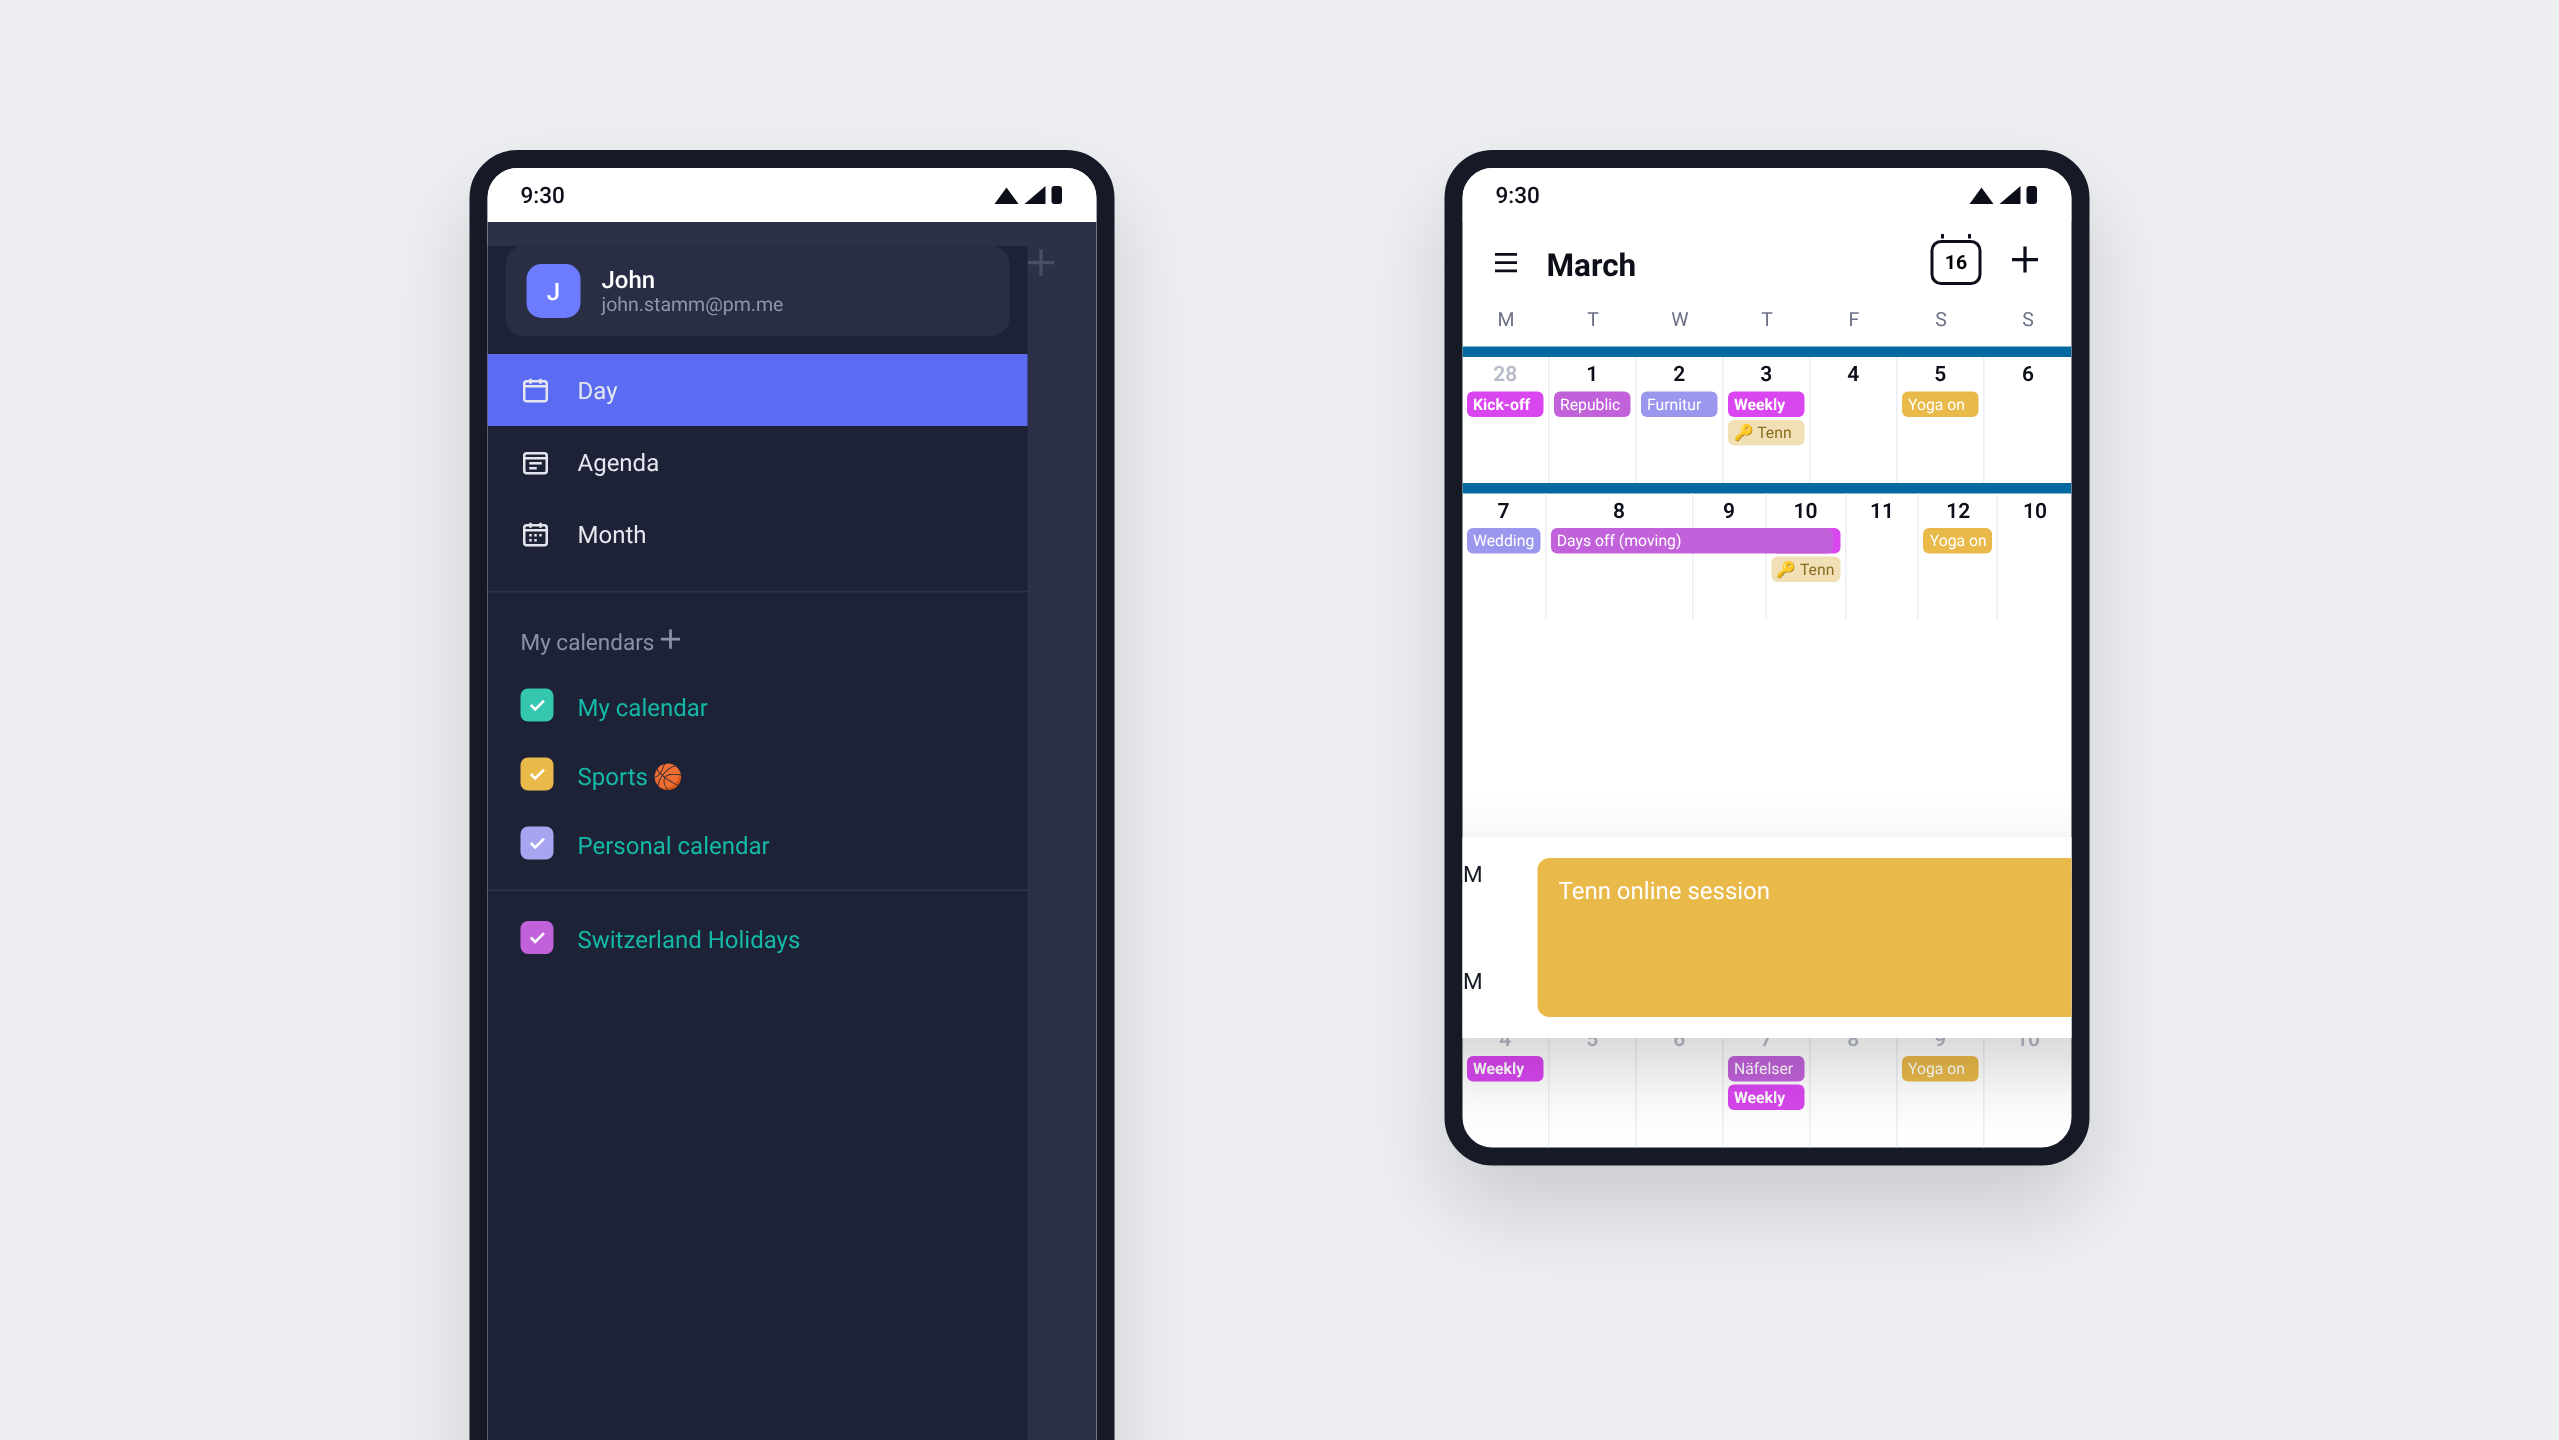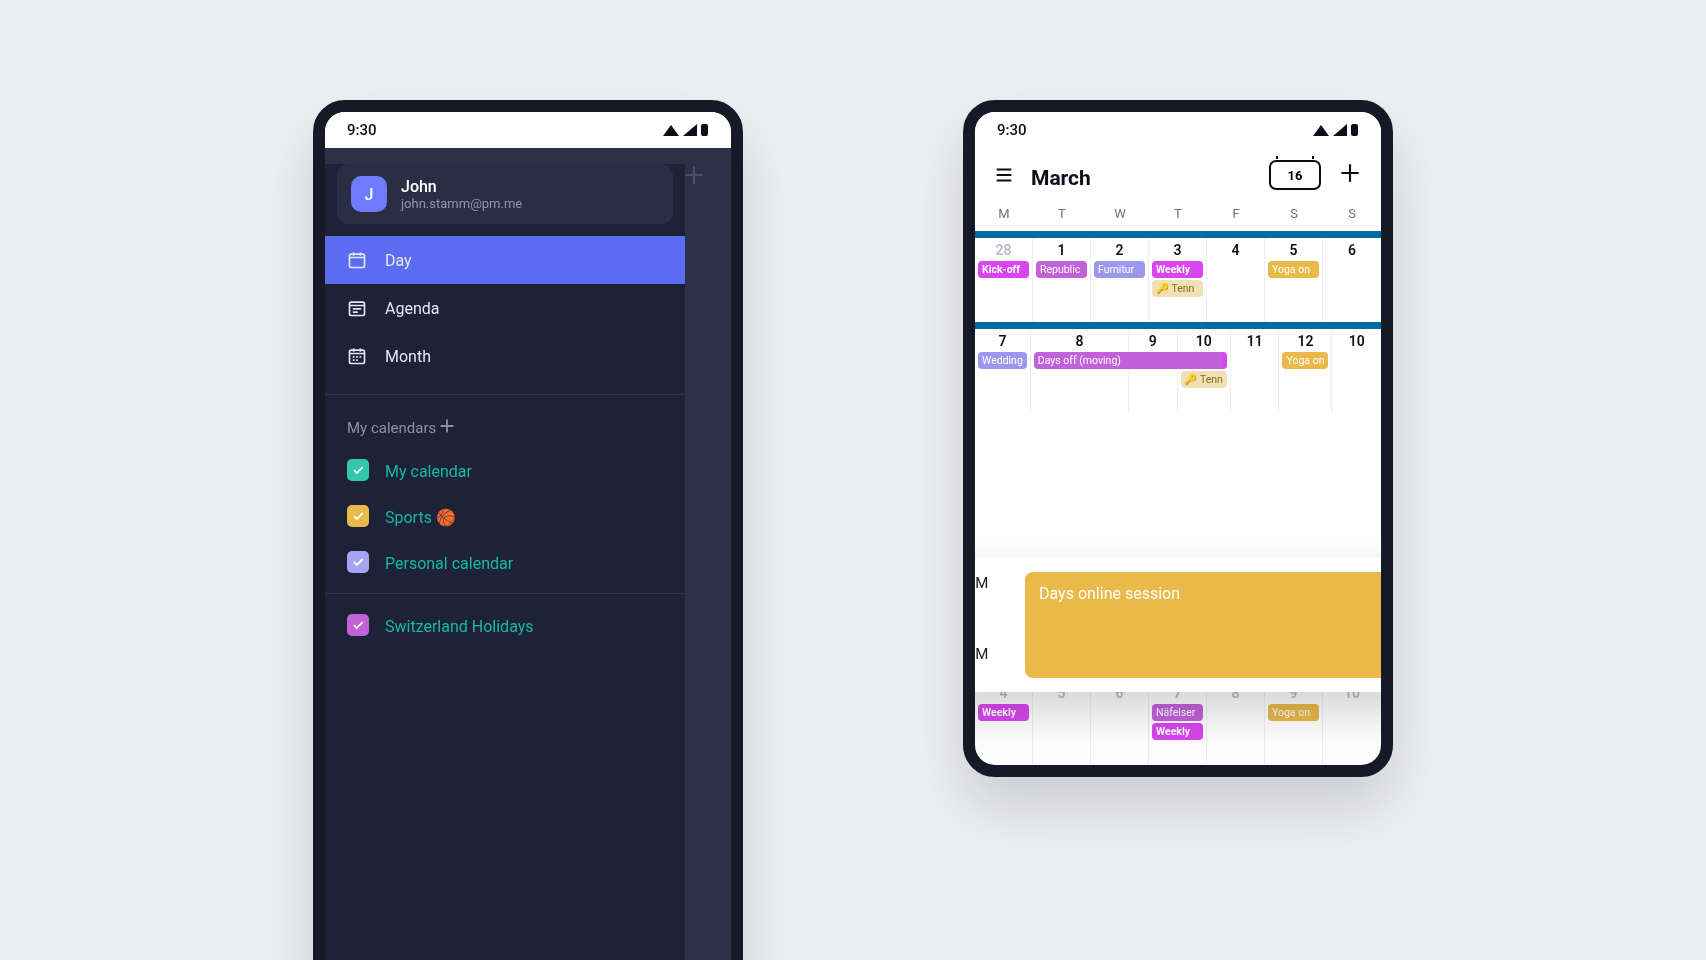--- a/index.html
+++ b/index.html
@@ -139,21 +139,21 @@
     gap: 16px;
     padding: 12px 18px 10px;
   }
   .topbar .title {
     font-size: 21px;
     font-weight: 700;
     color: #0c0f1a;
     flex: 1;
   }
   .day-badge {
-    width: 52px; height: 30px;
+    width: 34px; height: 30px;
     border: 2px solid #0c0f1a;
     border-radius: 7px;
     display: flex;
     align-items: center;
     justify-content: center;
     font-size: 13px;
     font-weight: 700;
     position: relative;
   }
   .day-badge:before {
@@ -502,17 +502,17 @@
         </div>
         <div class="day-cell">
           <div class="day-num dim">10</div>
         </div>
       </div>
     </div>
 
   <div class="popup">
     <div class="time">10 AM</div>
     <div class="event-block">
-      <span>Days online session</span>
+      <span>Tenn online session</span>
     </div>
     <div class="time">11 AM</div>
   </div>
 </div>
 
 </body></html>

